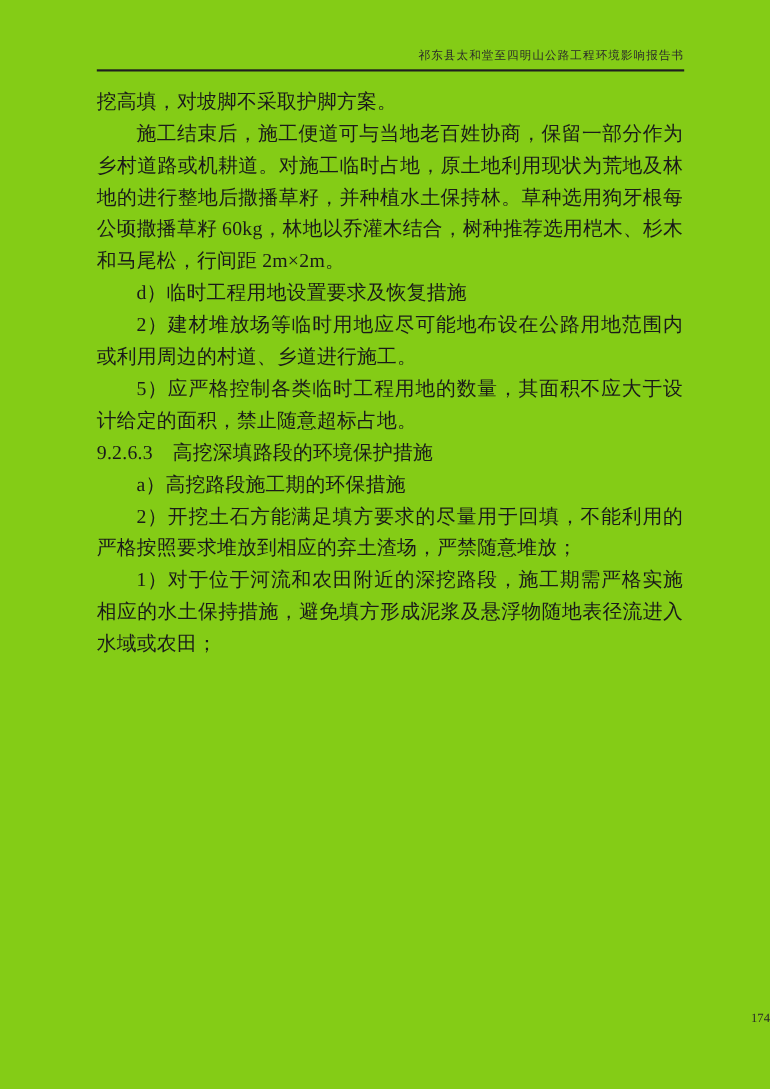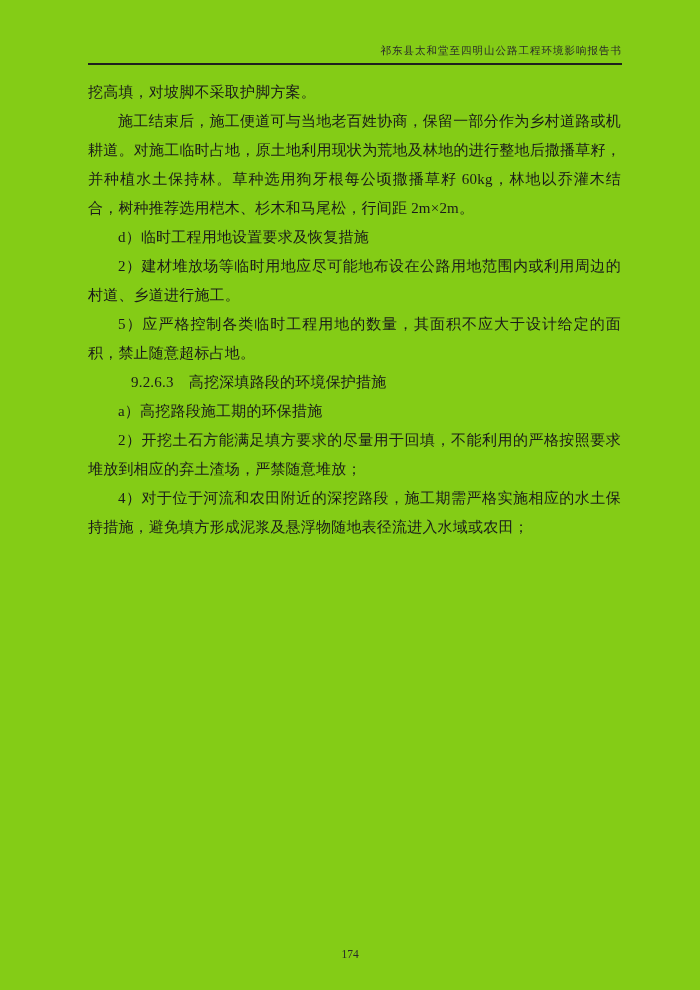--- a/index.html
+++ b/index.html
@@ -36,43 +36,41 @@
     background: #1f1f1f;
   }
   .content {
     position: absolute;
     left: 88px;
     top: 78px;
     width: 533px;
   }
   p.para {
     margin: 0;
-    font-size: 15px;
+    font-size: 18px;
     line-height: 29px;
     text-align: justify;
     text-justify: inter-ideograph;
     letter-spacing: 0.2px;
     word-break: break-all;
   }
   p.indent {
     text-indent: 2em;
   }
   p.heading {
     text-indent: 0;
-    margin-left: 43px;
   }
   .footer {
     position: absolute;
     left: 0;
     top: 920px;
     width: 700px;
-    text-align: center;
+    text-align: right;
     font-size: 11.5px;
     color: #2a2a2a;
-    margin-top: 28px;
   }
 </style>
 </head>
 <body>
 
 <div class="page">
 
   <div class="header">
     <span>祁东县太和堂至四明山公路工程环境影响报告书</span>
   </div>
@@ -80,20 +78,20 @@
 
   <div class="content">
     <p class="para">挖高填，对坡脚不采取护脚方案。</p>
     <p class="para indent">施工结束后，施工便道可与当地老百姓协商，保留一部分作为乡村道路或机耕道。对施工临时占地，原土地利用现状为荒地及林地的进行整地后撒播草籽，并种植水土保持林。草种选用狗牙根每公顷撒播草籽 60kg，林地以乔灌木结合，树种推荐选用桤木、杉木和马尾松，行间距 2m×2m。</p>
     <p class="para indent">d）临时工程用地设置要求及恢复措施</p>
     <p class="para indent">2）建材堆放场等临时用地应尽可能地布设在公路用地范围内或利用周边的村道、乡道进行施工。</p>
     <p class="para indent">5）应严格控制各类临时工程用地的数量，其面积不应大于设计给定的面积，禁止随意超标占地。</p>
     <p class="para heading">9.2.6.3　高挖深填路段的环境保护措施</p>
     <p class="para indent">a）高挖路段施工期的环保措施</p>
     <p class="para indent">2）开挖土石方能满足填方要求的尽量用于回填，不能利用的严格按照要求堆放到相应的弃土渣场，严禁随意堆放；</p>
-    <p class="para indent">4）对于位于河流和农田附近的深挖路段，施工期需严格实施相应的水土保持措施，避免填方形成泥浆及悬浮物随地表径流进入水域或农田；</p>
+    <p class="para indent">1）对于位于河流和农田附近的深挖路段，施工期需严格实施相应的水土保持措施，避免填方形成泥浆及悬浮物随地表径流进入水域或农田；</p>
   </div>
 
   <div class="footer">
     <span>174</span>
   </div>
 
 </div>
 
 </body></html>

